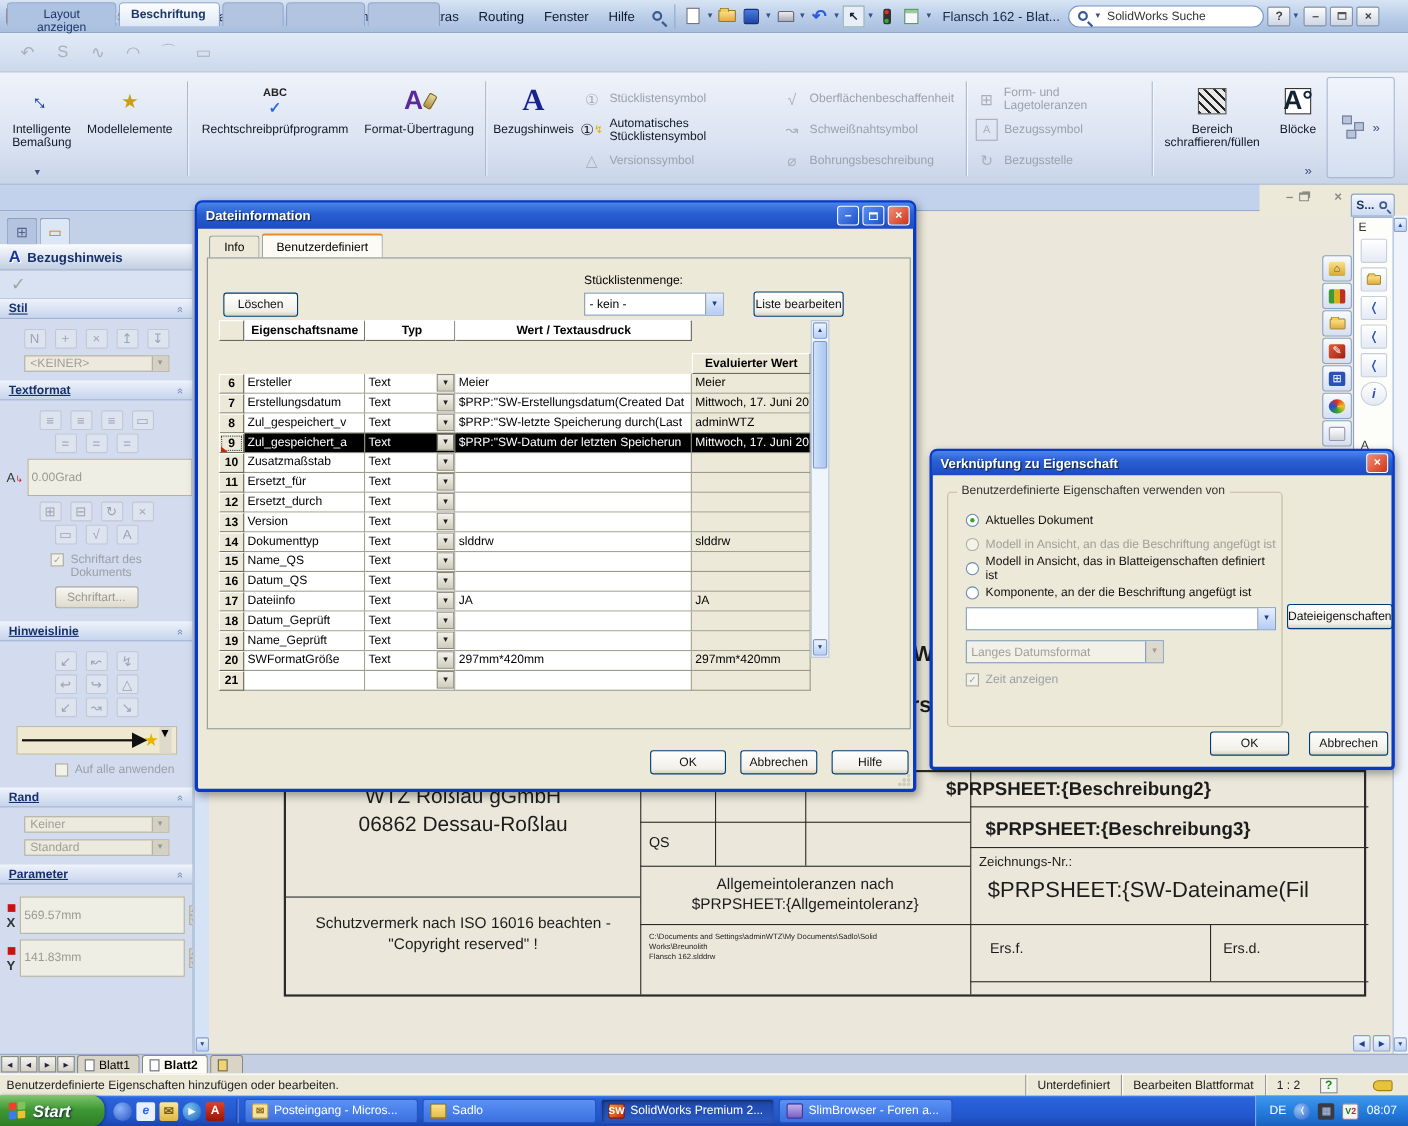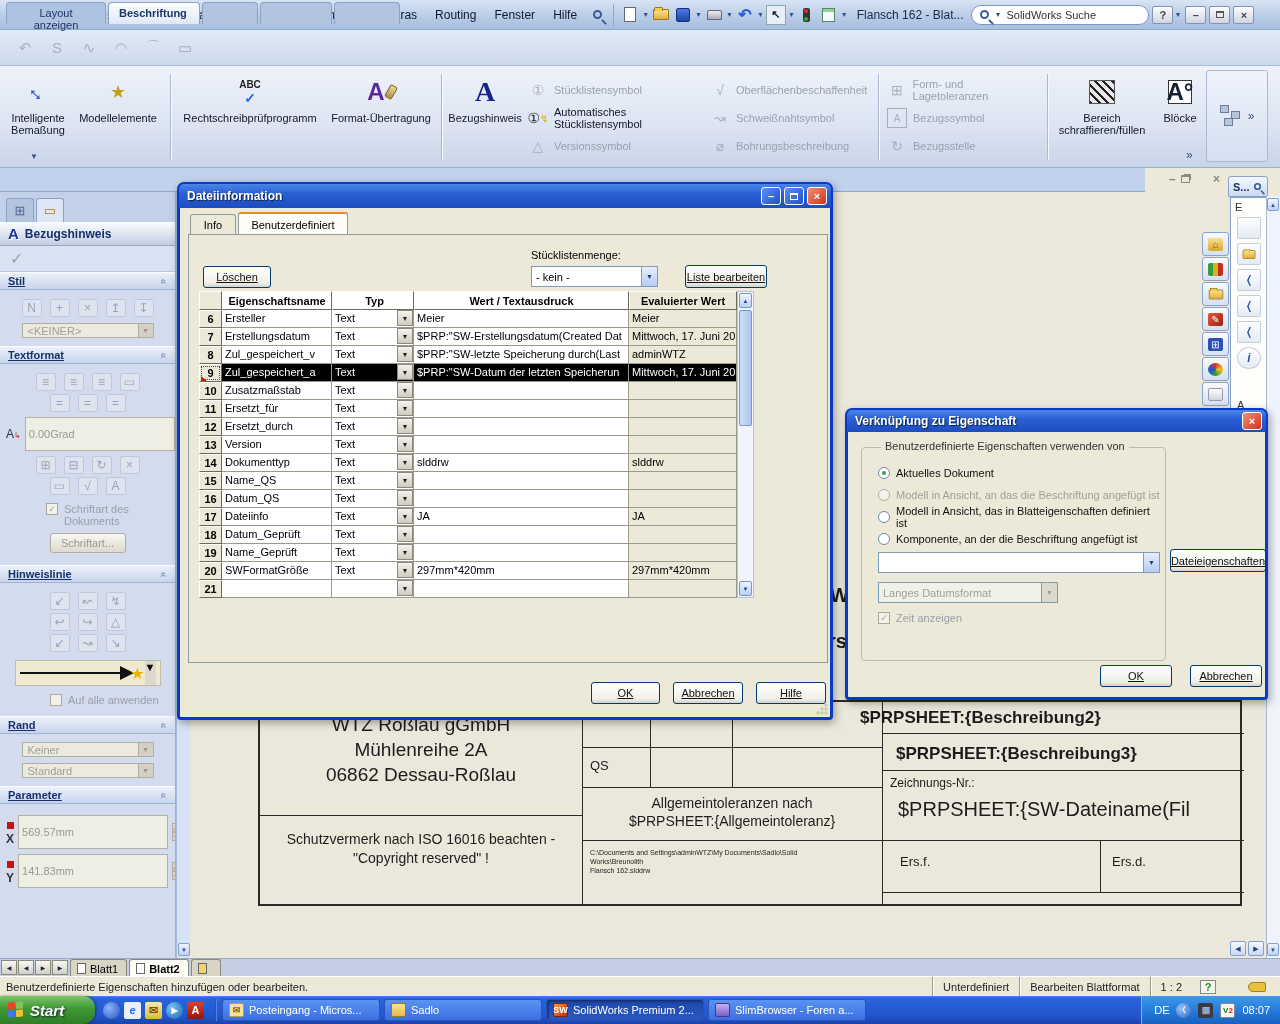--- a/index.html
+++ b/index.html
@@ -135,21 +135,21 @@
     background:linear-gradient(180deg,#4a86e8 0%,#2a60d4 40%,#1c4cc0 100%);
     display:flex; align-items:center; padding:0 4px 0 8px; }
   .lunatitle .lt { color:#fff; font-weight:bold; font-size:12px; flex:1; text-shadow:1px 1px 1px #123; }
   .tbtn { width:20px; height:18px; margin-left:3px; border:1px solid #fff; border-radius:3px;
     display:flex; align-items:center; justify-content:center; color:#fff; font-size:11px; font-weight:bold; }
   .tbtn.blue { background:linear-gradient(135deg,#5a92f4,#2050c8); }
   .tbtn.red { background:linear-gradient(135deg,#f09078,#d03418); }
   .restglyph { width:8px; height:7px; border:1px solid #fff; border-top:2px solid #fff; }
   .xpbtn { position:absolute; border:1px solid #003C74; border-radius:3px;
     background:linear-gradient(180deg,#fff 0%,#f0efe8 80%,#d6d2c2 100%);
-    font-size:11px; color:#111; display:flex; align-items:center; justify-content:center;text-decoration:underline; }
+    font-size:11px; color:#111; display:flex; align-items:center; justify-content:center; }
   .xtab { position:absolute; border:1px solid #919B9C; border-bottom:none; border-radius:3px 3px 0 0;
     background:#ece9d8; font-size:11px; display:flex; align-items:center; justify-content:center; }
   .xtab.active { background:#fcfbf6; border-top:2px solid #e68b2c; font-weight:normal; }
   .tframe { position:absolute; border:1px solid #919B9C; background:#ECE9D8; }
   .combo { position:absolute; background:#fff; border:1px solid #7F9DB9; display:flex; align-items:center;
     justify-content:space-between; padding-left:4px; font-size:11px; }
   .combo .cba { width:16px; height:100%; border-left:1px solid #7F9DB9;
     background:linear-gradient(180deg,#e6eefc,#b6ccf4); color:#1a3c8c; font-size:7px;
     display:flex; align-items:center; justify-content:center; }
   .combo.dis { background:#f2f1e8; color:#a0a098; }
@@ -183,21 +183,21 @@
     background:
       radial-gradient(circle at 10px 2px,#9a96 1.5px,transparent 2px),
       radial-gradient(circle at 6px 6px,#9a96 1.5px,transparent 2px),
       radial-gradient(circle at 10px 6px,#9a96 1.5px,transparent 2px),
       radial-gradient(circle at 2px 10px,#9a96 1.5px,transparent 2px),
       radial-gradient(circle at 6px 10px,#9a96 1.5px,transparent 2px),
       radial-gradient(circle at 10px 10px,#9a96 1.5px,transparent 2px); }
 
   
   .groupbox { position:absolute; border:1px solid #c0bca4; border-radius:4px; }
-  .grouplabel { position:absolute; top:-8px; left:8px; background:#ECE9D8; padding:0 4px; color:#333;margin-left:11px; }
+  .grouplabel { position:absolute; top:-8px; left:8px; background:#ECE9D8; padding:0 4px; color:#333; }
   .radiorow { display:flex; align-items:center; gap:6px; height:22px; font-size:11px; color:#111; }
   .radiorow.dis { color:#a0a098; }
   .rdot { width:12px; height:12px; border:1px solid #6a8ab4; border-radius:50%; background:#fff; position:relative; flex:none; }
   .radiorow.dis .rdot { border-color:#b0aea0; background:#f4f3ea; }
   .rdot.on::after { content:""; position:absolute; left:3px; top:3px; width:4px; height:4px; border-radius:50%; background:#3aa43a; }
 
   
   .tp-tab { position:absolute; left:1228px; top:176px; width:40px; height:21px;
     background:linear-gradient(180deg,#f4f8fe,#ccdaf0); border:1px solid #8aa2c8; border-radius:3px 3px 0 0;
     display:flex; align-items:center; gap:3px; padding:0 4px; font-weight:bold; color:#1c3668; font-size:11px; }
@@ -464,21 +464,20 @@
       <span class="tl" style="left:390px;top:0;width:1px;height:85px;"></span>
       <span class="tl" style="left:472px;top:0;width:1px;height:85px;"></span>
       <span class="tl" style="left:622px;top:31px;width:362px;height:1px;"></span>
       <span class="tl" style="left:622px;top:68px;width:362px;height:1px;"></span>
       <span class="tl" style="left:622px;top:138px;width:362px;height:1px;"></span>
       <span class="tl" style="left:622px;top:190px;width:362px;height:1px;"></span>
       <span class="tl" style="left:840px;top:138px;width:1px;height:52px;"></span>
 
       <div class="dwtxt company">
         <div>WTZ Roßlau gGmbH</div>
-        <div>Mühlenreihe 2A</div>
         <div>06862 Dessau-Roßlau</div>
       </div>
       <div class="dwtxt copyr">
         <div>Schutzvermerk nach ISO 16016 beachten -</div>
         <div>"Copyright reserved" !</div>
       </div>
       <div class="dwtxt" style="left:330px;top:56px;font-size:13px;">QS</div>
       <div class="dwtxt tolz">
         <div>Allgemeintoleranzen nach</div>
         <div>$PRPSHEET:{Allgemeintoleranz}</div>
@@ -716,21 +715,21 @@
         <span class="cba">▼</span>
     </div>
     <div class="xpbtn" style="left:505px;top:80px;width:82px;height:23px;">Liste bearbeiten</div>
 
     <div class="ftable" style="left:19px;top:106px;">
       <div class="thead">
         <div class="tc num"></div>
         <div class="tc name">Eigenschaftsname</div>
         <div class="tc typ" style="justify-content:center;">Typ</div>
         <div class="tc wert" style="text-align:center;">Wert / Textausdruck</div>
-        <div class="tc eval" style="text-align:center;">Evaluierter Wert</div>
+        <div class="tc eval" style="text-align:center;margin-top:30px;">Evaluierter Wert</div>
       </div>
       <div id="fi-rows">
           <div class="trow">
             <div class="tc num">6</div>
             <div class="tc name">Ersteller</div>
             <div class="tc typ">
               <span>Text</span>
               <span class="ddbtn">▼</span>
             </div>
             <div class="tc wert">Meier</div>

